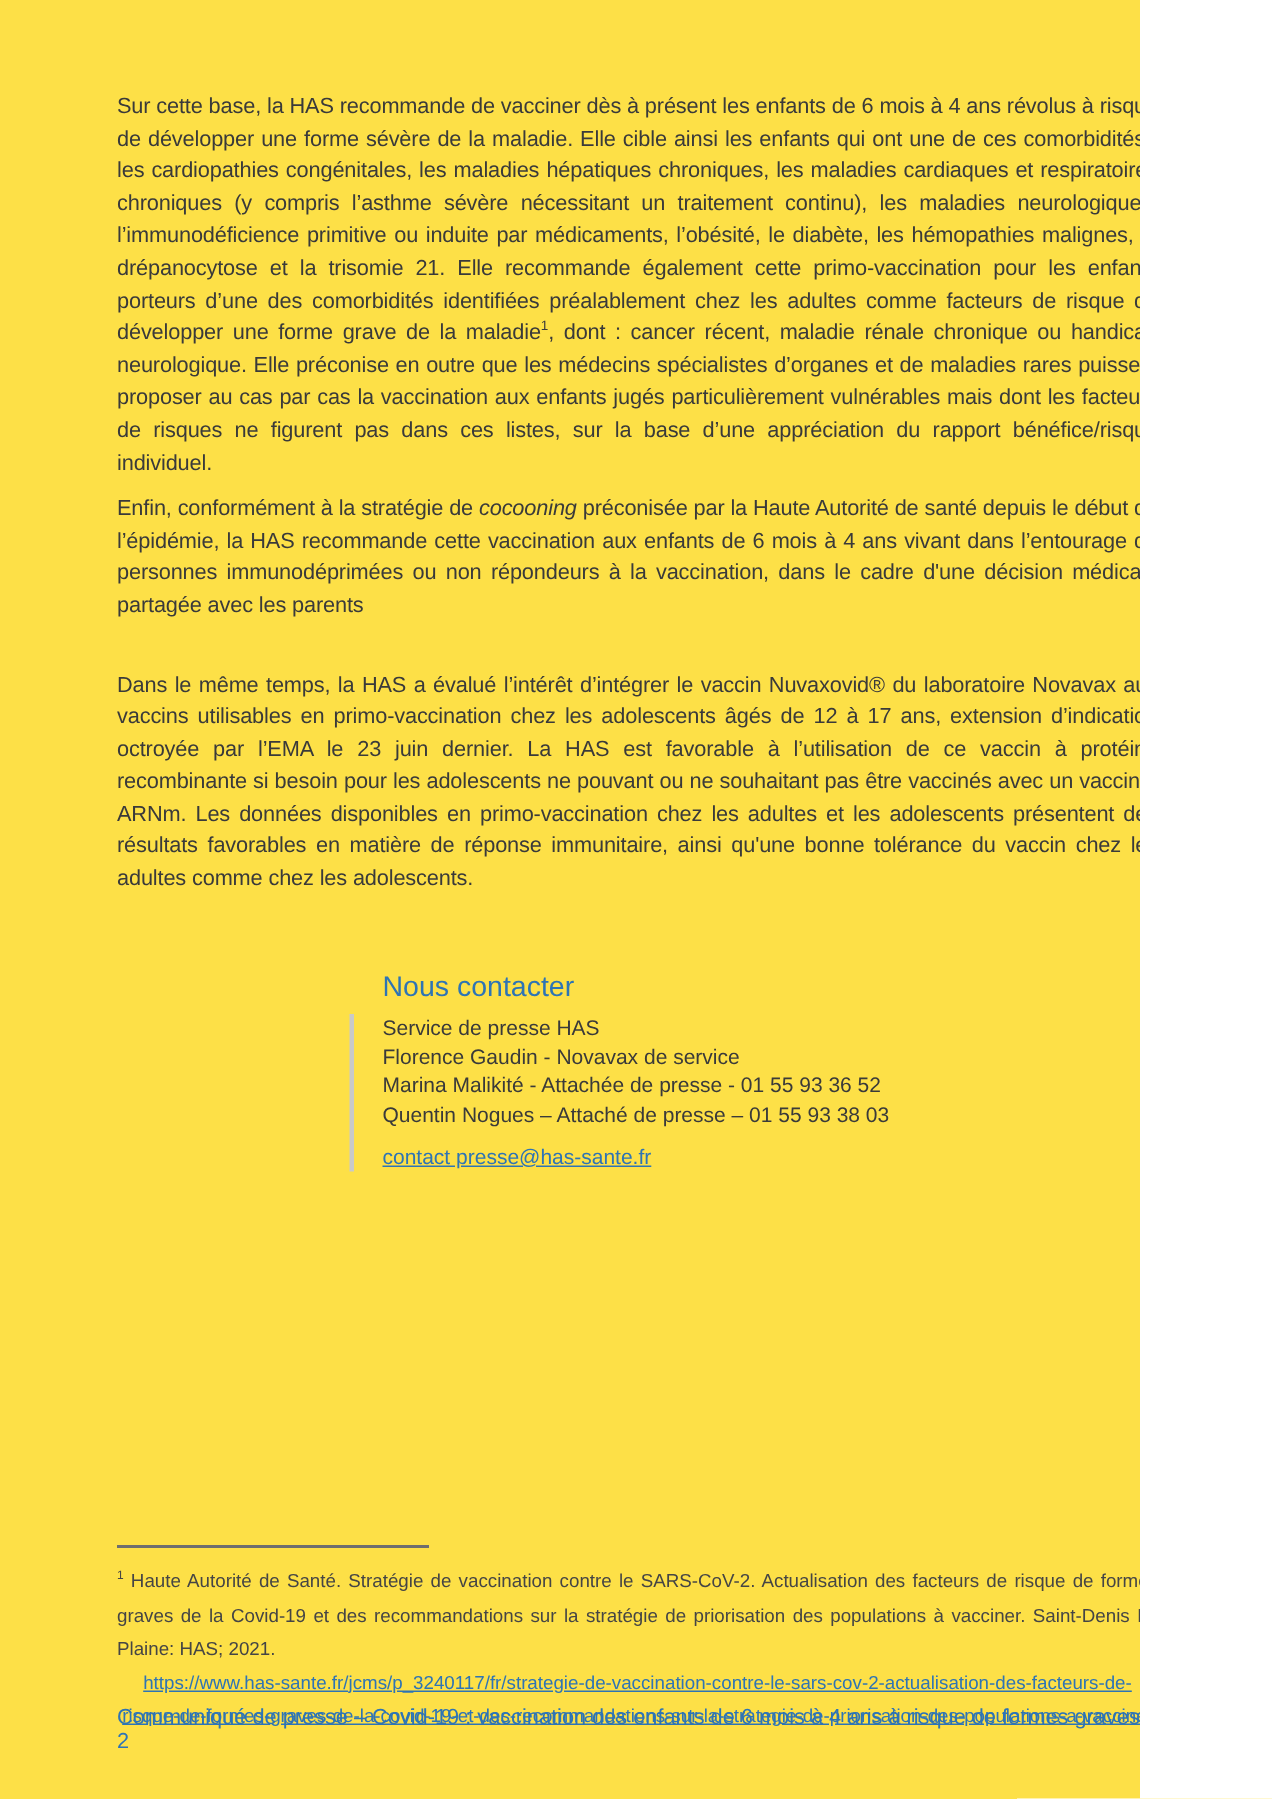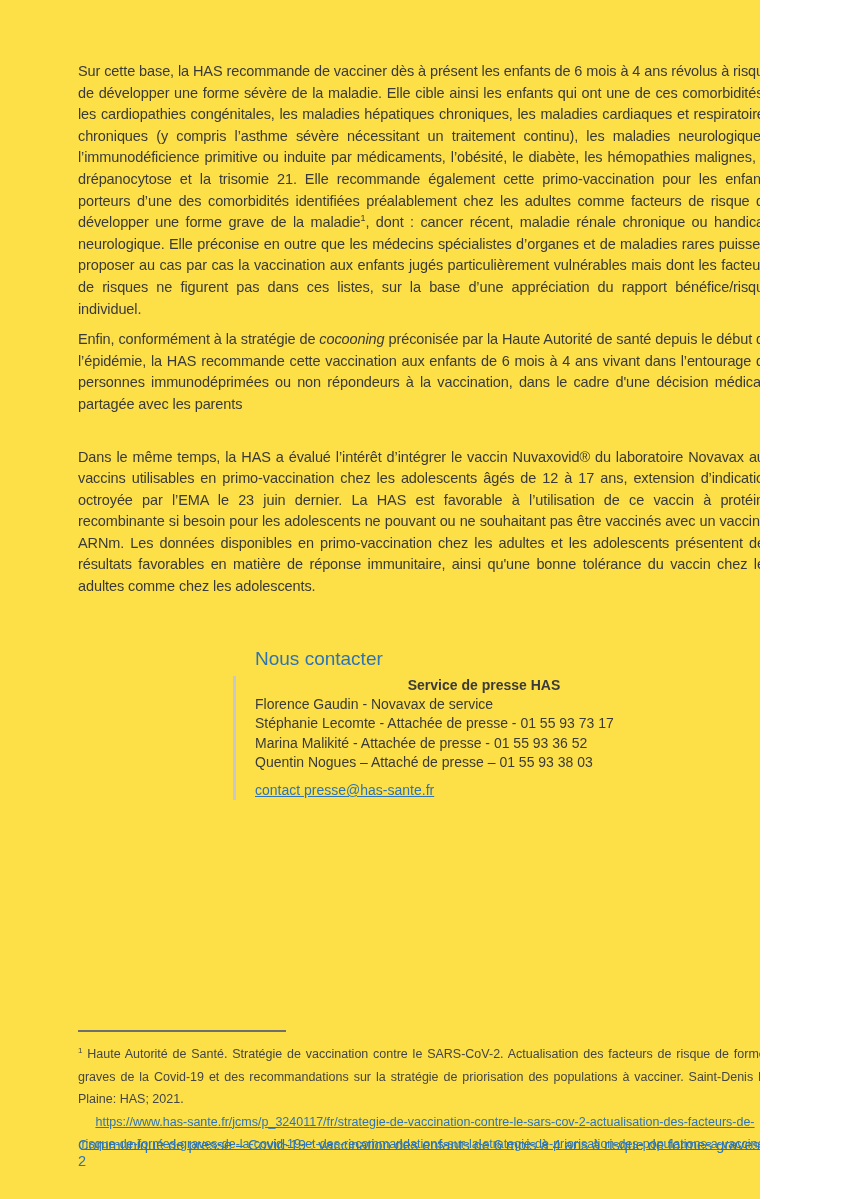--- a/index.html
+++ b/index.html
@@ -54,21 +54,21 @@
     line-height: 18px;
   }
   .contact-body {
     margin-top: 8px;
     border-left: 3px solid #c9c9c9;
     padding-left: 19px;
     font-size: 14px;
     line-height: 19.2px;
     color: #3a3a3a;
   }
-  .contact-service { font-weight: bold; text-align: center; }
+  .contact-service { font-weight: normal; }
   .contact-email {
     margin-top: 9px;
   }
   .contact-email a, .footnote a {
     color: #2E74B5;
     text-decoration: underline;
     cursor: pointer;
   }
 
   
@@ -118,21 +118,20 @@
     <p class="para-2"><span>Enfin, conformément à la stratégie de </span><span class="italic">cocooning</span><span> préconisée par la Haute Autorité de santé depuis le début de l’épidémie, la HAS recommande cette vaccination aux enfants de 6 mois à 4 ans vivant dans l’entourage de personnes immunodéprimées ou non répondeurs à la vaccination, dans le cadre d'une décision médicale partagée avec les parents</span></p>
 
     <p class="para-3">Dans le même temps, la HAS a évalué l’intérêt d’intégrer le vaccin Nuvaxovid® du laboratoire Novavax aux vaccins utilisables en primo-vaccination chez les adolescents âgés de 12 à 17 ans, extension d’indication octroyée par l’EMA le 23 juin dernier. La HAS est favorable à l’utilisation de ce vaccin à protéine recombinante si besoin pour les adolescents ne pouvant ou ne souhaitant pas être vaccinés avec un vaccin à ARNm. Les données disponibles en primo-vaccination chez les adultes et les adolescents présentent des résultats favorables en matière de réponse immunitaire, ainsi qu'une bonne tolérance du vaccin chez les adultes comme chez les adolescents.</p>
   </div>
 
   <div class="contact">
     <div class="contact-heading">Nous contacter</div>
     <div class="contact-body">
       <div class="contact-service">Service de presse HAS</div>
       <div class="contact-person">Florence Gaudin - Novavax de service</div>
-      <div class="contact-person">Stéphanie Lecomte - Attachée de presse - 01 55 93 73 17</div>
       <div class="contact-person">Marina Malikité - Attachée de presse - 01 55 93 36 52</div>
       <div class="contact-person">Quentin Nogues – Attaché de presse – 01 55 93 38 03</div>
       <div class="contact-email"><a>contact presse@has-sante.fr</a></div>
     </div>
   </div>
 
   <div class="footnote">
     <div class="footnote-divider"></div>
     <p style="margin:0;"><sup>1</sup><span> Haute Autorité de Santé. Stratégie de vaccination contre le SARS-CoV-2. Actualisation des facteurs de risque de formes graves de la Covid-19 et des recommandations sur la stratégie de priorisation des populations à vacciner. Saint-Denis La Plaine: HAS; 2021. </span><a class="footnote-url">https://www.has-sante.fr/jcms/p_3240117/fr/strategie-de-vaccination-contre-le-sars-cov-2-actualisation-des-facteurs-de-risque-de-formes-graves-de-la-covid-19-et-des-recommandations-sur-la-strategie-de-priorisation-des-populations-a-vacciner</a></p>
   </div>

